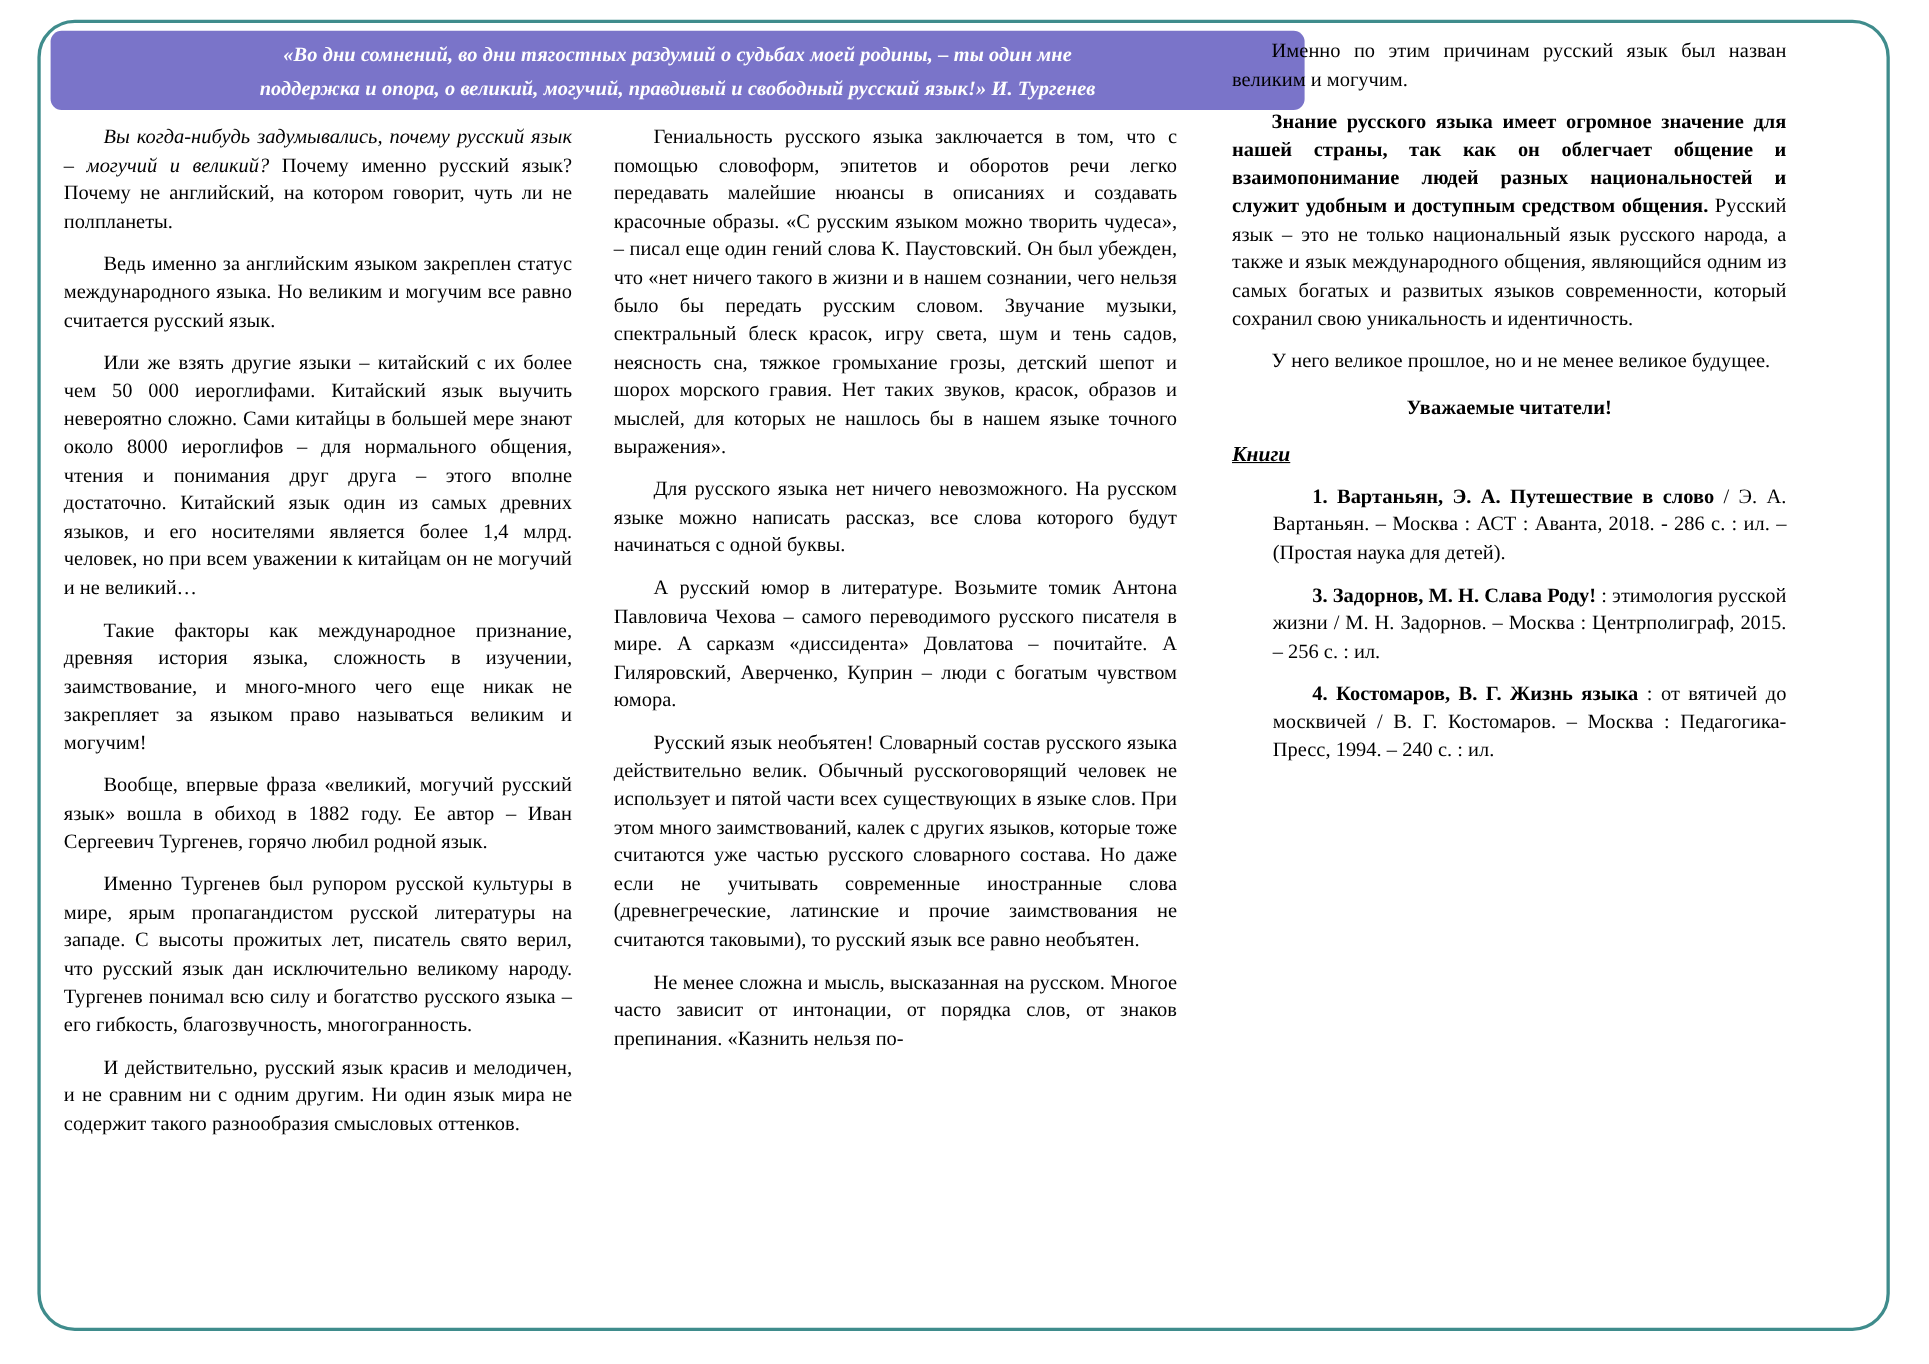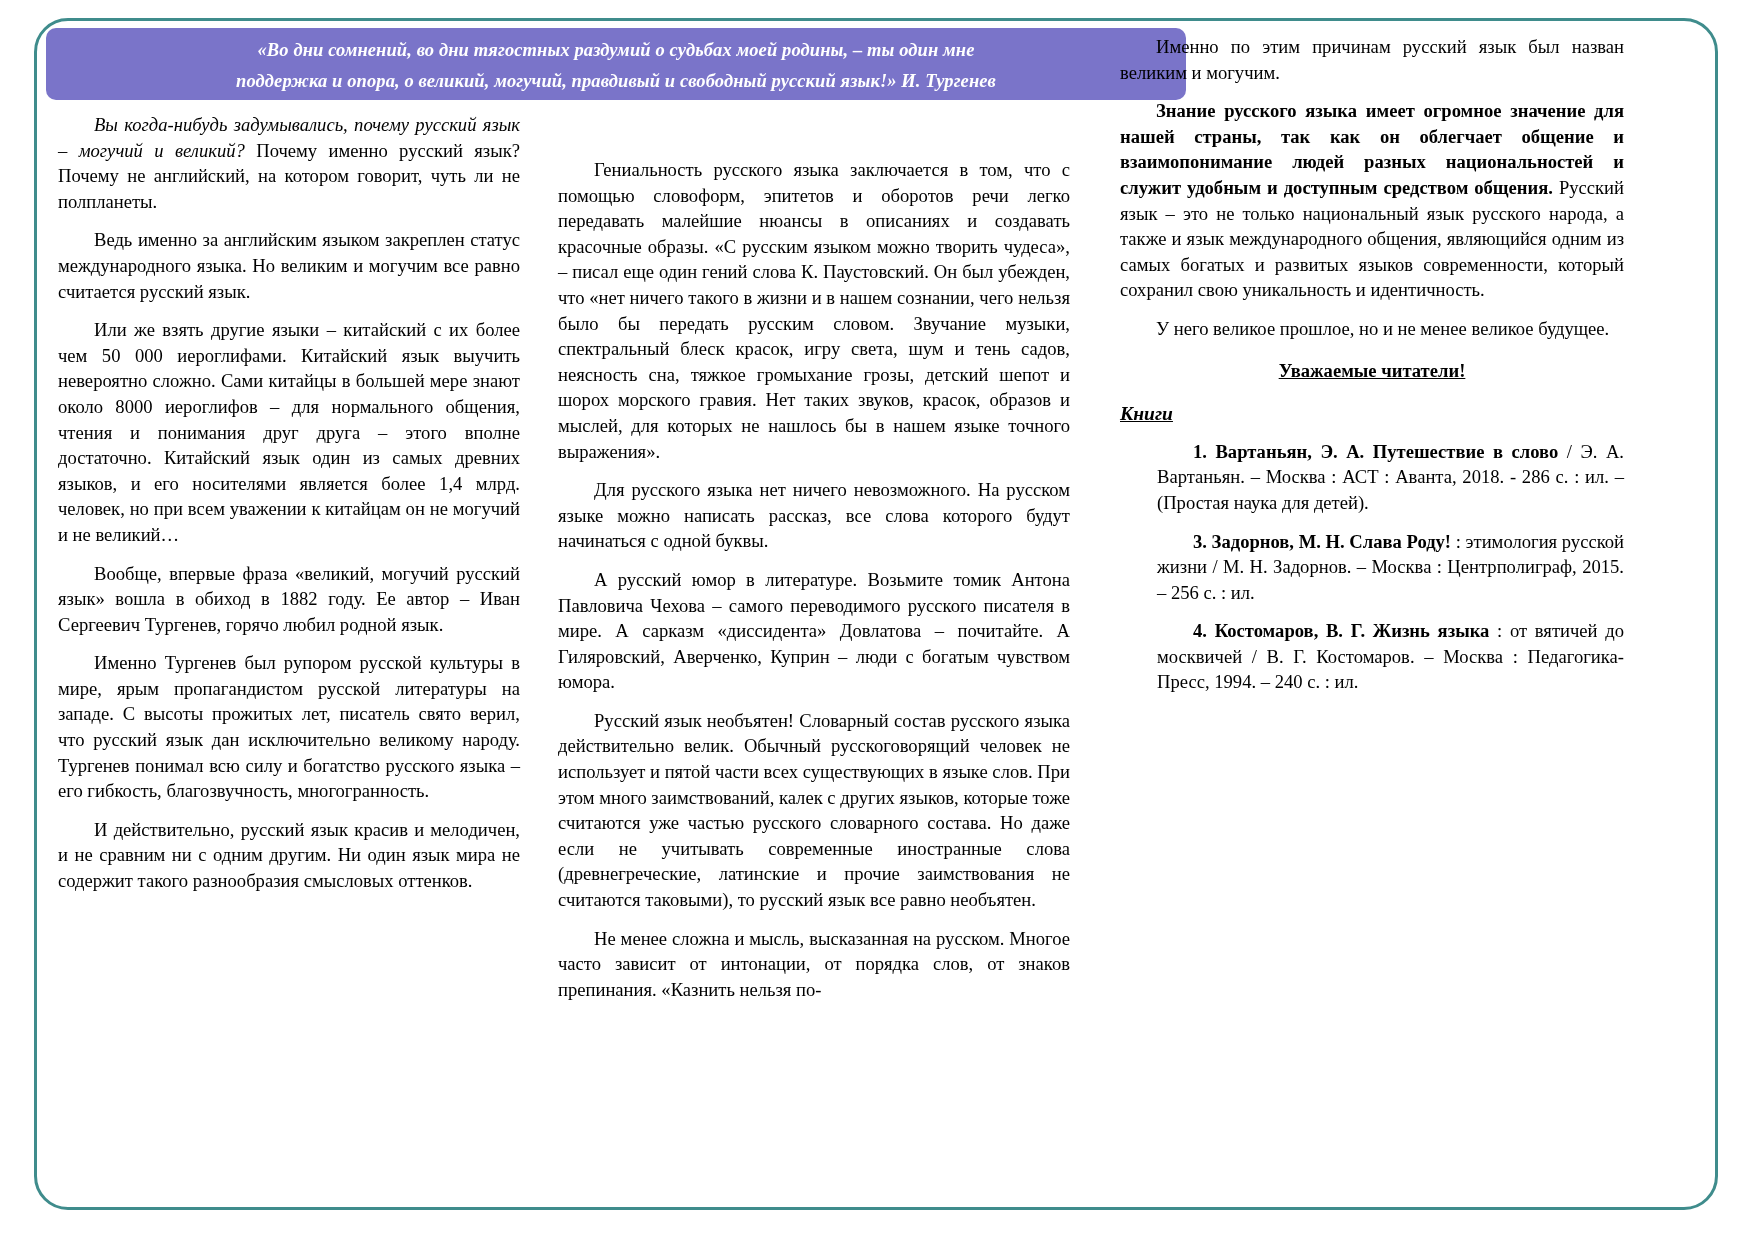--- a/index.html
+++ b/index.html
@@ -63,39 +63,38 @@
     gap: 0;
   }
   .col {
     box-sizing: border-box;
     font-size: 18.6px;
     line-height: 25.6px;
     text-align: justify;
     color: #000000;
   }
   .col-1 { width: 500px; padding-right: 38px; }
-  .col-2 { width: 552px; padding-right: 40px; margin-top: 45px; }
+  .col-2 { width: 552px; padding-right: 40px; }
   .col-3 { width: 520px; padding-left: 10px; padding-right: 6px; }
 
   .col-3 { margin-top: -78px; }
 
   p {
     margin: 0 0 13px 0;
     text-indent: 36px;
     hyphens: auto;
   }
   p.no-indent { text-indent: 0; }
   .bold { font-weight: bold; }
   .bolditalic { font-weight: normal; font-style: italic; }
   .center-bold {
     text-align: center;
     font-weight: bold;
     text-indent: 0;
     margin: 16px 0 13px 0;
-    text-decoration: underline;
   }
   .section-head {
     font-weight: bold;
     font-style: italic;
     text-decoration: underline;
     text-indent: 0;
     margin: 18px 0 12px 0;
     font-size: 19.5px;
   }
   .book { margin-bottom: 13px; margin-left: 37px; }
@@ -111,20 +110,21 @@
     <span class="quote-line">«Во дни сомнений, во дни тягостных раздумий о судьбах моей родины, – ты один мне</span>
     <span class="quote-line">поддержка и опора, о великий, могучий, правдивый и свободный русский язык!»  И. Тургенев</span>
   </div>
 
   <div class="columns">
 
     <div class="col col-1">
       <p><span class="bolditalic">Вы когда-нибудь задумывались, почему русский язык – могучий и великий?</span><span> Почему именно русский язык? Почему не английский, на котором говорит, чуть ли не полпланеты.</span></p>
       <p>Ведь именно за английским языком закреплен статус международного языка. Но великим и могучим все равно считается русский язык.</p>
       <p>Или же взять другие языки – китайский с их более чем 50 000 иероглифами. Китайский язык выучить невероятно сложно. Сами китайцы в большей мере знают около 8000 иероглифов – для нормального общения, чтения и понимания друг друга – этого вполне достаточно. Китайский язык один из самых древних языков, и его носителями является более 1,4 млрд. человек, но при всем уважении к китайцам он не могучий и не великий…</p>
+      <p>Такие факторы как международное признание, древняя история языка, сложность в изучении, заимствование, и много-много чего еще никак не закрепляет за языком право называться великим и могучим!</p>
       <p>Вообще, впервые фраза «великий, могучий русский язык» вошла в обиход в 1882 году. Ее автор – Иван Сергеевич Тургенев, горячо любил родной язык.</p>
       <p>Именно Тургенев был рупором русской культуры в мире, ярым пропагандистом русской литературы на западе. С высоты прожитых лет, писатель свято верил, что русский язык дан исключительно великому народу. Тургенев понимал всю силу и богатство русского языка – его гибкость, благозвучность, многогранность.</p>
       <p>И действительно, русский язык красив и мелодичен, и не сравним ни с одним другим. Ни один язык мира не содержит такого разнообразия смысловых оттенков.</p>
     </div>
 
     <div class="col col-2">
       <p>Гениальность русского языка заключается в том, что с помощью словоформ, эпитетов и оборотов речи легко передавать малейшие нюансы в описаниях и создавать красочные образы. «С русским языком можно творить чудеса», – писал еще один гений слова К. Паустовский. Он был убежден, что «нет ничего такого в жизни и в нашем сознании, чего нельзя было бы передать русским словом. Звучание музыки, спектральный блеск красок, игру света, шум и тень садов, неясность сна, тяжкое громыхание грозы, детский шепот и шорох морского гравия. Нет таких звуков, красок, образов и мыслей, для которых не нашлось бы в нашем языке точного выражения».</p>
       <p>Для русского языка нет ничего невозможного. На русском языке можно написать рассказ, все слова которого будут начинаться с одной буквы.</p>
       <p>А русский юмор в литературе. Возьмите томик Антона Павловича Чехова – самого переводимого русского писателя в мире. А сарказм «диссидента» Довлатова – почитайте. А Гиляровский, Аверченко, Куприн – люди с богатым чувством юмора.</p>
       <p>Русский язык необъятен! Словарный состав русского языка действительно велик. Обычный русскоговорящий человек не использует и пятой части всех существующих в языке слов. При этом много заимствований, калек с других языков, которые тоже считаются уже частью русского словарного состава. Но даже если не учитывать современные иностранные слова (древнегреческие, латинские и прочие заимствования не считаются таковыми), то русский язык все равно необъятен.</p>

